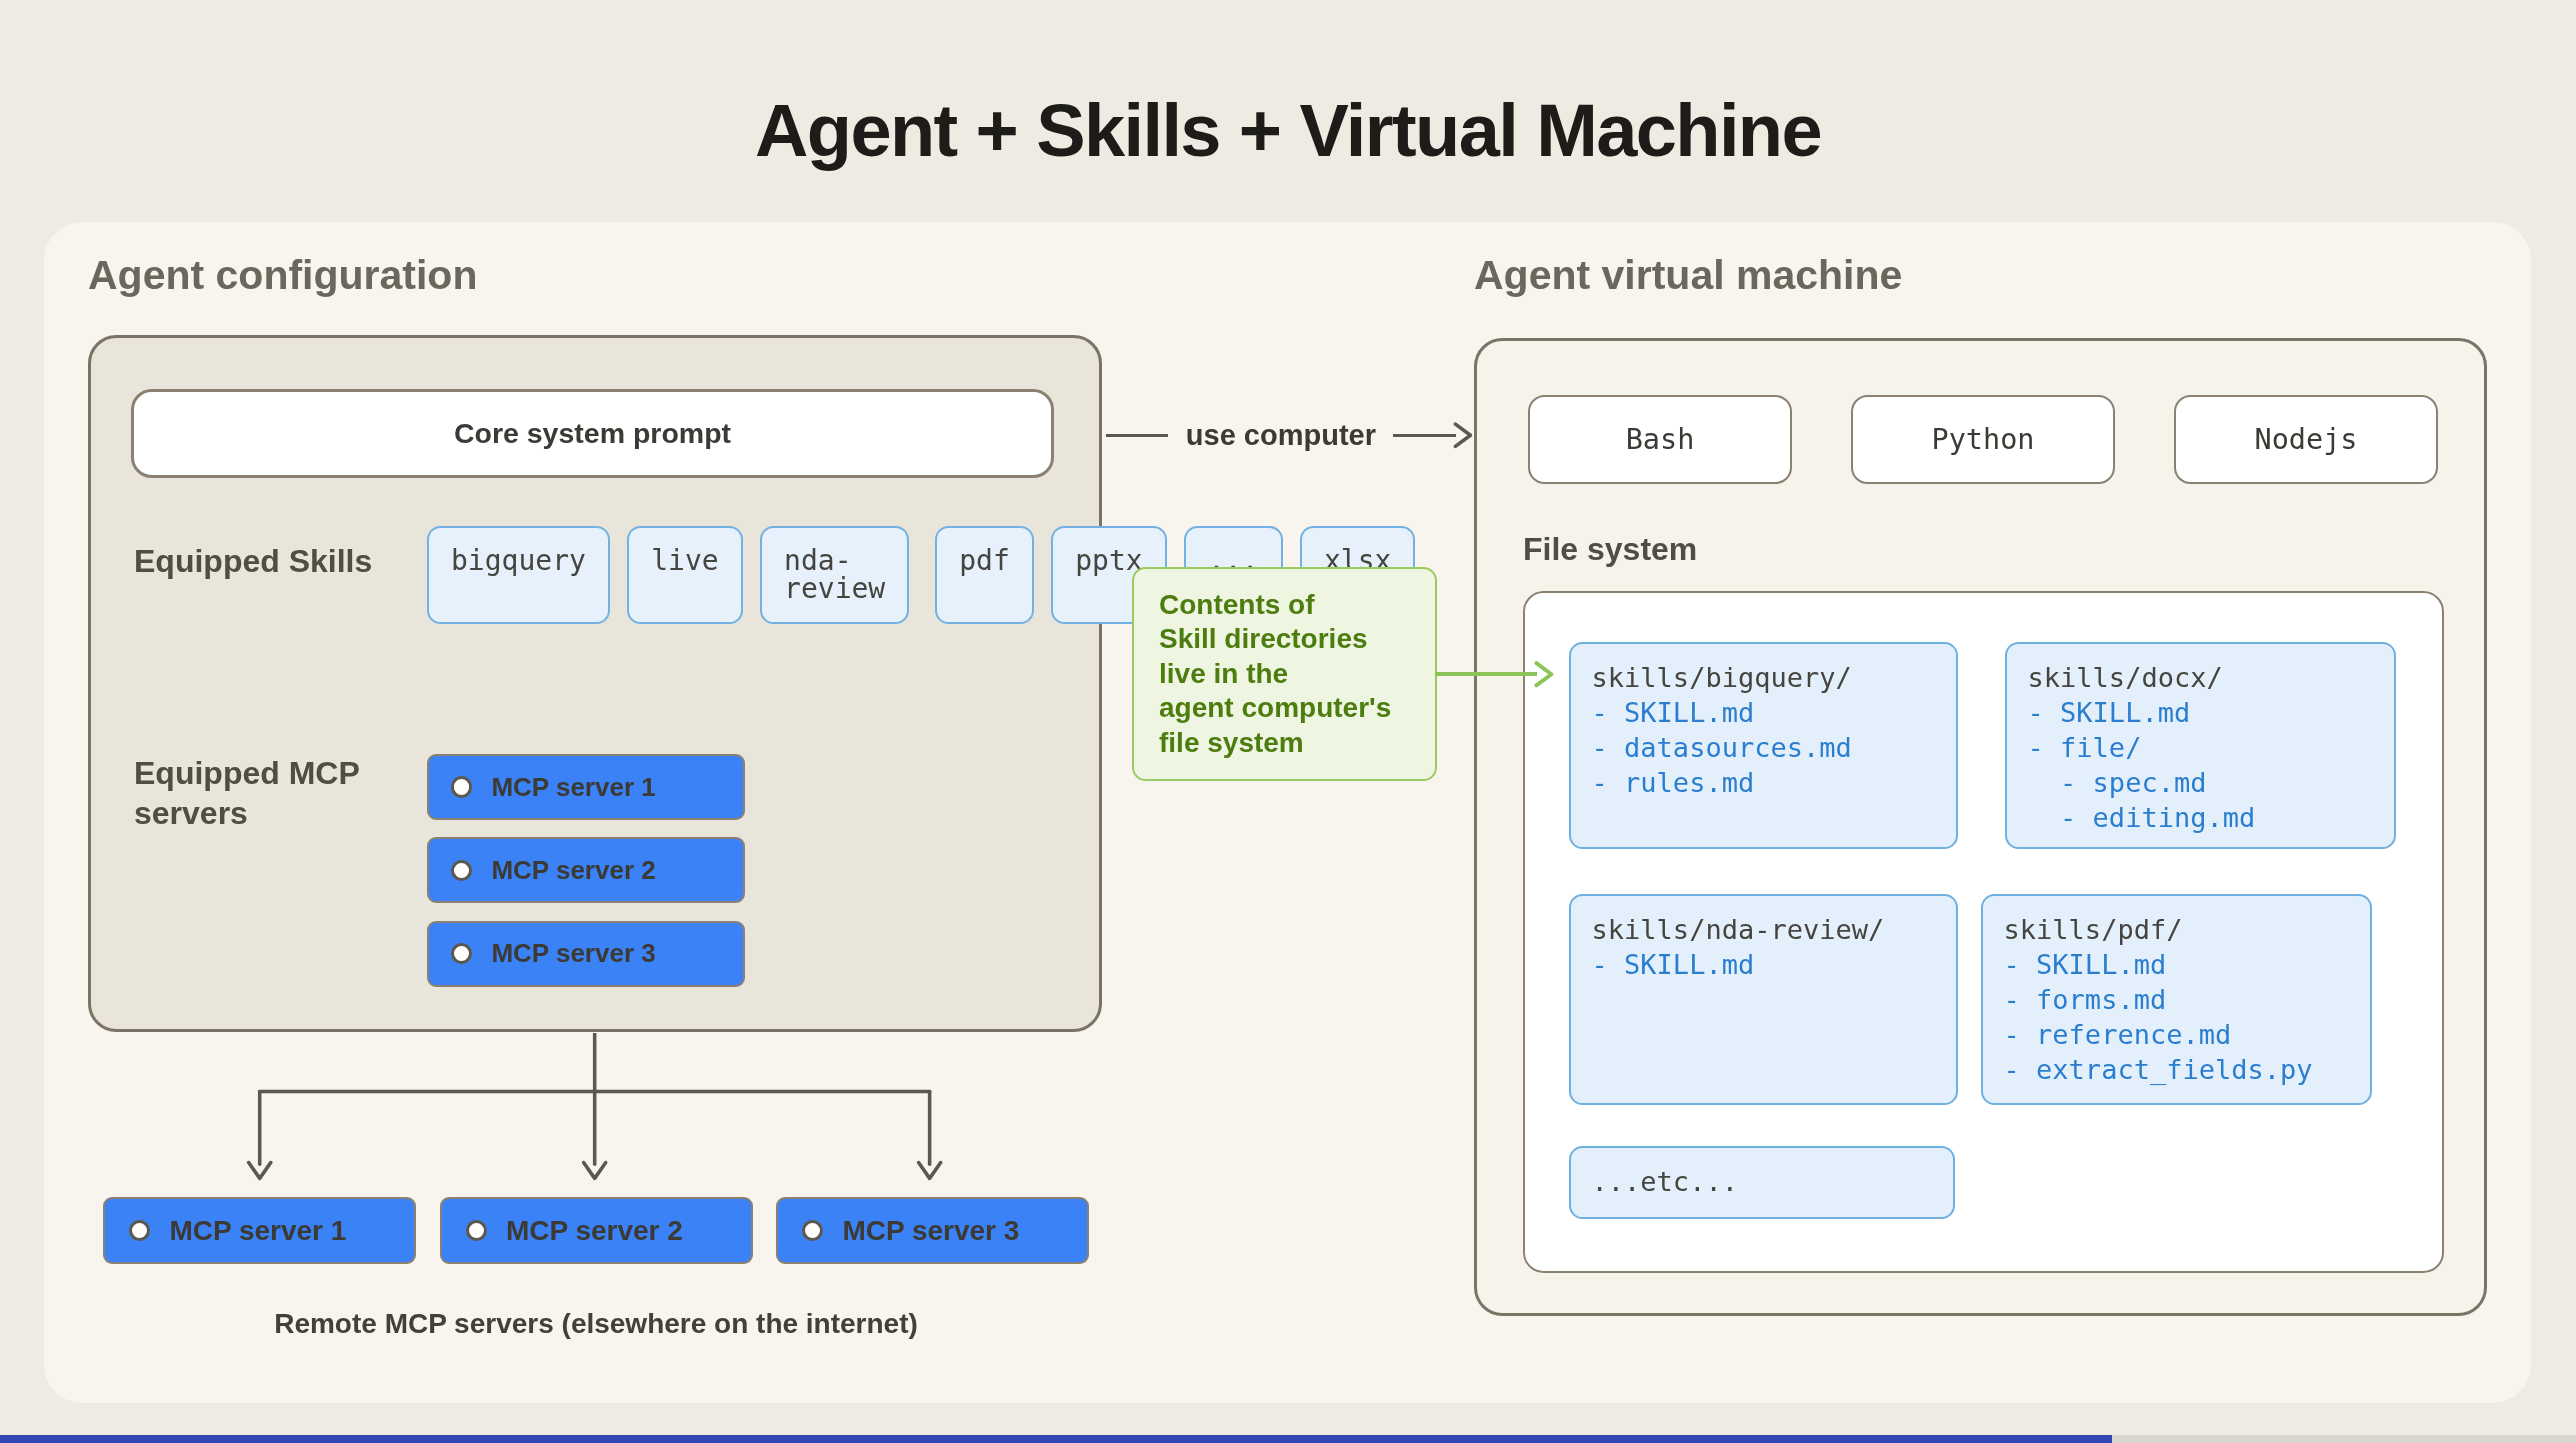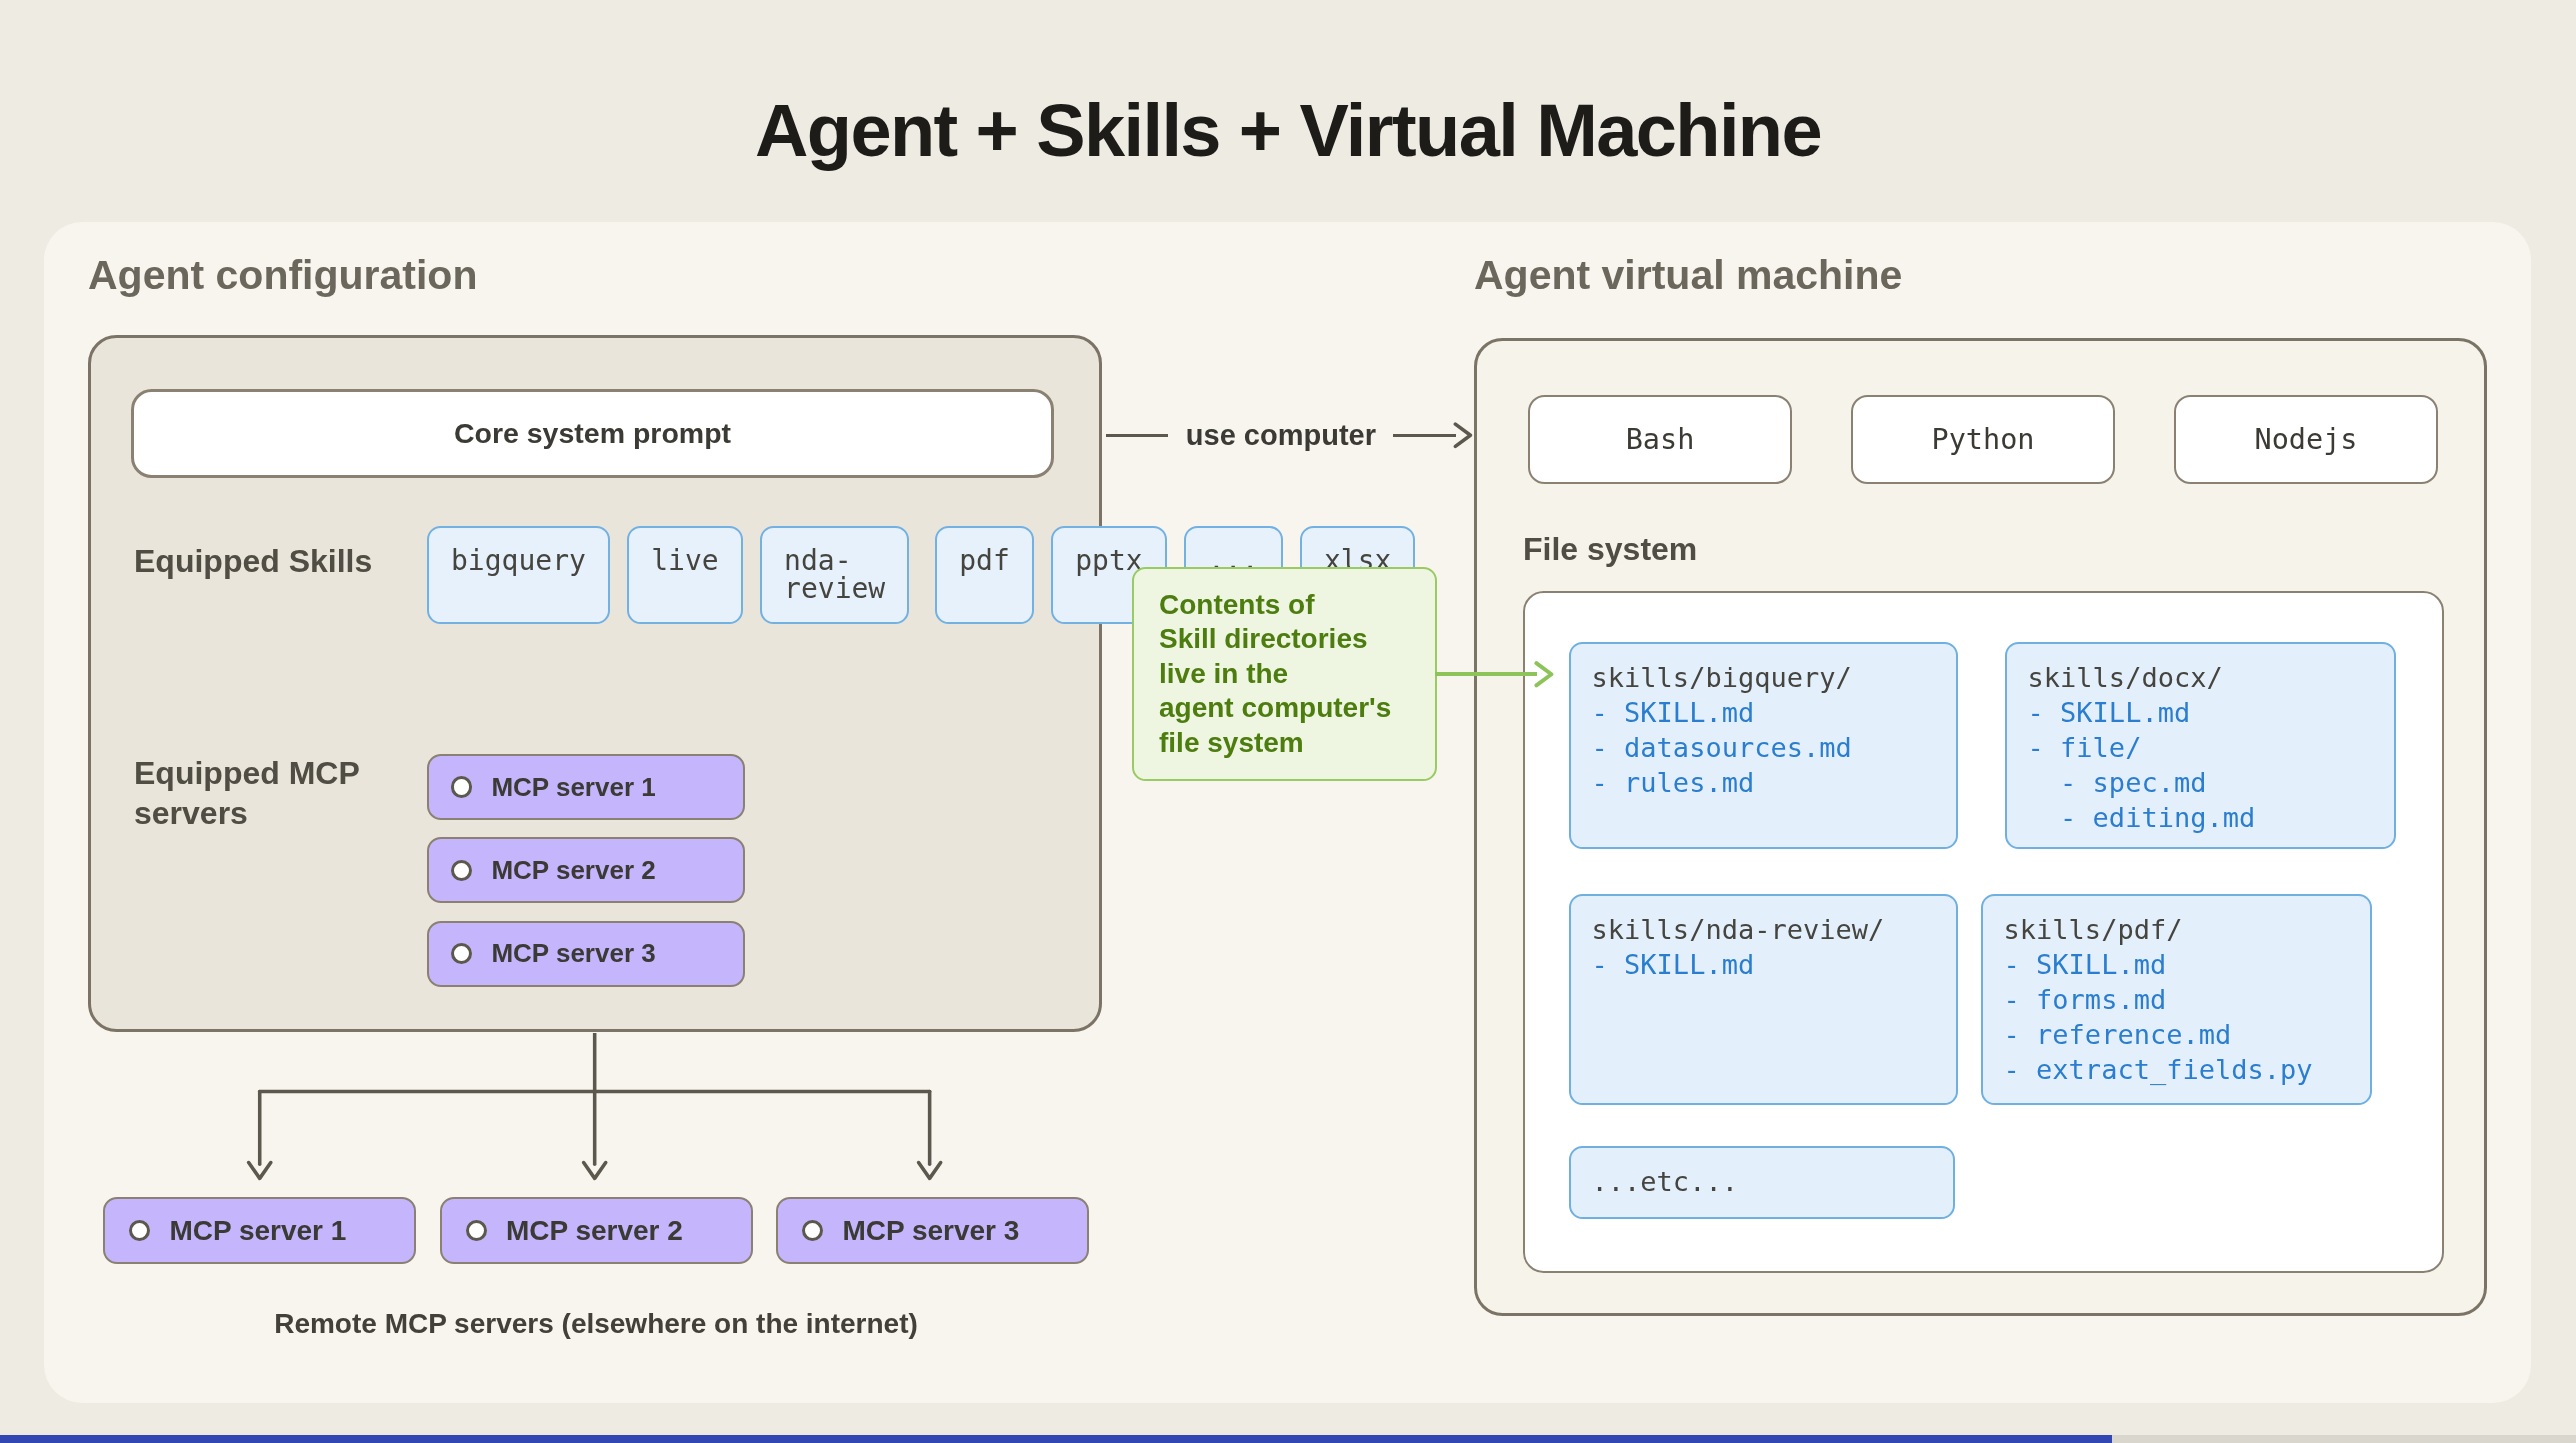--- a/index.html
+++ b/index.html
@@ -38,21 +38,21 @@
   #skills-label { top:203px; }
   #mcp-label    { top:415px; }
   .chips { position:absolute; left:336px; top:188px; display:flex; flex-direction:row; gap:26px; }
   .chip-row { display:flex; gap:17.4px; }
   .chip {
     font-family:"DejaVu Sans Mono", monospace; font-size:28px; line-height:1; color:#45443f;
     background:#e6f1fb; border:2.4px solid #72b1e2; border-radius:13.5px; padding:19px 22px;
   }
   .mcp-list { position:absolute; left:336px; top:416px; display:flex; flex-direction:column; gap:17.4px; }
   .server-box {
-    background:#c4b5fd; border:2.4px solid #8a8173; border-radius:14px;
+    background:#3b82f6; border:2.4px solid #8a8173; border-radius:9px;
     display:flex; align-items:center; box-sizing:border-box;
   }
   .server-box.inner  { width:318px; height:66px; padding-left:22px; }
   .server-box.remote { width:313px; height:67px; padding-left:24px; }
   .circle {
     width:21.4px; height:21.4px; border:3.2px solid #5d584e; border-radius:50%;
     margin-right:19px; flex:none; box-sizing:border-box; background:#fff;
   }
   .server-label { font-size:26px; font-weight:600; color:#3b3a35; white-space:nowrap; }
   .server-box.remote .server-label { font-size:28px; }

